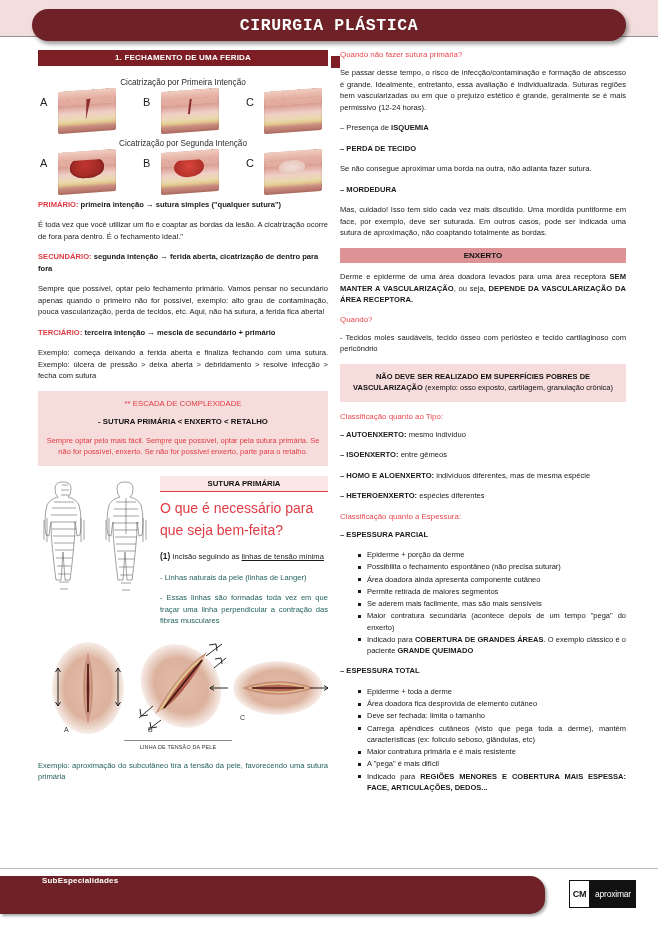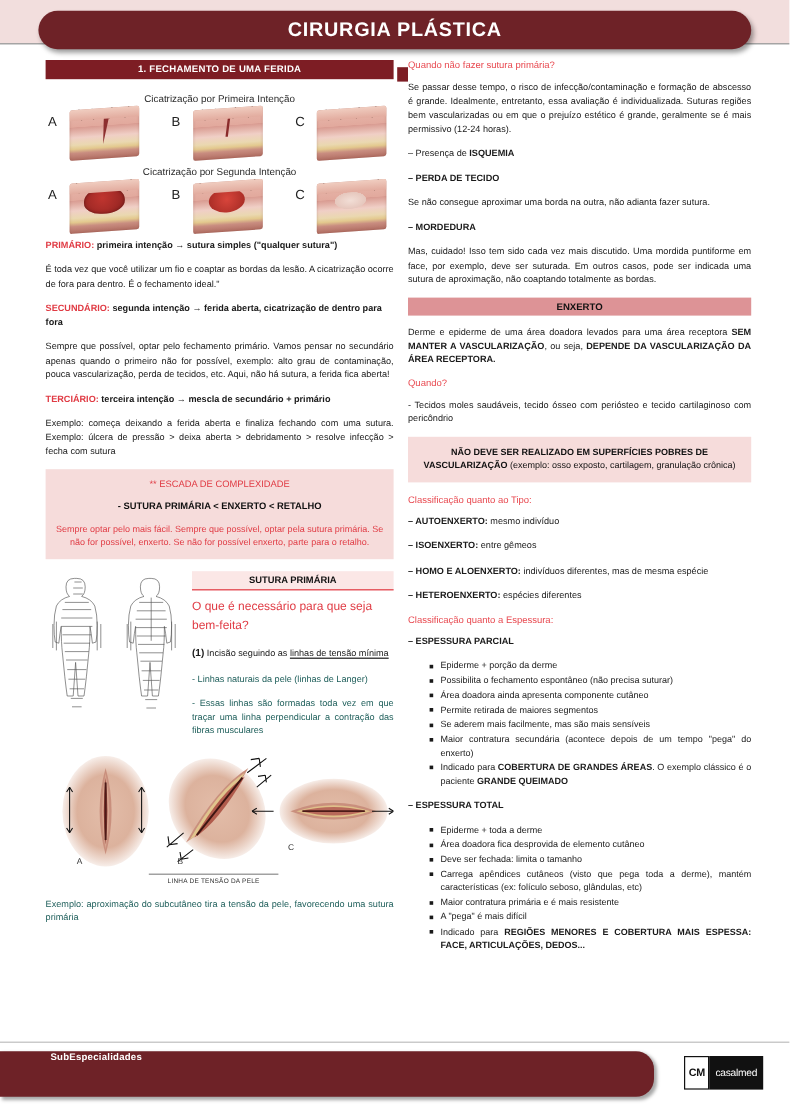--- a/index.html
+++ b/index.html
@@ -11,21 +11,21 @@
   }
   .page{position:absolute;inset:0;background:#fff;}
   .topband{position:absolute;left:0;top:0;width:658px;height:36px;background:#f2dedd;}
   .topband-line{position:absolute;left:0;top:36px;width:658px;height:1px;background:#8f8f8f;}
 
   
   .header-banner{
     position:absolute;left:32px;top:9px;width:594px;height:32px;
     background:#6e2227;border-radius:21px;
     box-shadow:2px 3px 4px rgba(0,0,0,.40);
-    display:flex;align-items:center;justify-content:center;z-index:5;
+    display:flex;align-items:center;justify-content:center;z-index:5;font-family:Liberation Mono, monospace;
   }
   .header-title{
     color:#fff;font-size:16.5px;font-weight:bold;letter-spacing:.6px;
   }
 
   
   .col{position:absolute;top:50px;}
   .col-left{left:38px;width:290px;}
   .col-right{left:340px;width:286px;}
   .divider{position:absolute;left:331px;top:56px;width:9px;height:12px;background:#7d1d24;}
@@ -268,21 +268,21 @@
           <g fill="none" stroke="#555" stroke-width=".55">
             <path d="M26 4 q7 0 7 7 q0 6-3 8 q8 2 11 8 q2 7 2 16 q0 9-1 14 l-3 1 q-1-9-2-14 q0 14-1 22 q-1 10-2 20 q-1 9-2 16 l-5 0 q-1-14-2-28 q-1 14-2 28 l-5 0 q-1-7-2-16 q-1-10-2-20 q-1-8-1-22 q-1 5-2 14 l-3-1 q-1-5-1-14 q0-9 2-16 q3-6 11-8 q-3-2-3-8 q0-7 7-7 z"></path>
             <path d="M16 24 h20 M14 31 h24 M13 38 h26 M13 45 h26 M14 52 h24 M15 59 h22 M16 66 h20 M17 73 h18 M18 81 h16 M19 89 h14 M20 97 h12 M21 105 h10 M22 112 h8 M26 20 v36"></path>
             <path d="M6 42 v20 M9 40 v24 M43 40 v24 M46 42 v20"></path>
           </g>
         </svg>
       </div>
 
       <div style="flex:1">
         <div class="band-sm">SUTURA PRIMÁRIA</div>
-        <p class="body left red" style="font-size:10px">O que é necessário para que seja bem-feita?</p>
+        <p class="body left red" style="font-size:14px">O que é necessário para que seja bem-feita?</p>
         <p class="body left">
           <span class="b" style="font-size:8.4px">(1)</span><span> Incisão seguindo as </span><span class="u">linhas de tensão mínima</span>
         </p>
         <p class="body left teal">- Linhas naturais da pele (linhas de Langer)</p>
         <p class="body teal">- Essas linhas são formadas toda vez em que traçar uma linha perpendicular a contração das fibras musculares</p>
       </div>
     </div>
 
     <div class="tension-wrap">
       <svg width="290" height="110" viewBox="0 0 290 110">
@@ -403,16 +403,16 @@
       </li>
     </ul>
   </div>
 
   <div class="footer-line"></div>
   <div class="footer-bar">
     <div class="footer-text">SubEspecialidades</div>
   </div>
   <div class="logo">
     <div class="logo-cm">CM</div>
-    <div class="logo-name">casalmed</div>
+    <div class="logo-name">aproximar</div>
   </div>
 
 </div>
 
 </body></html>

